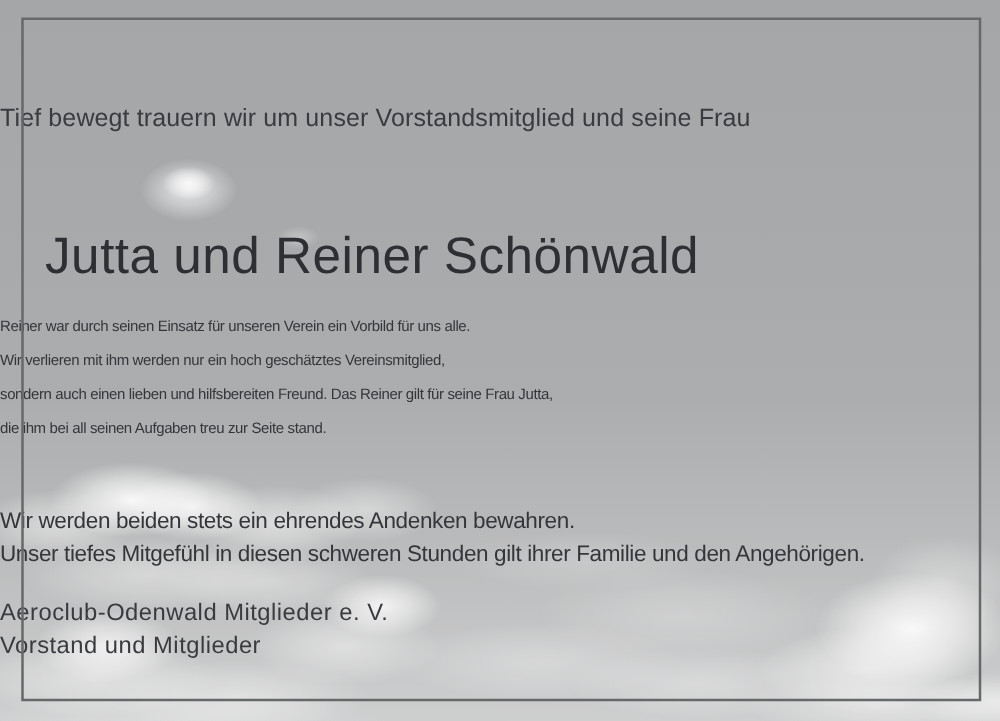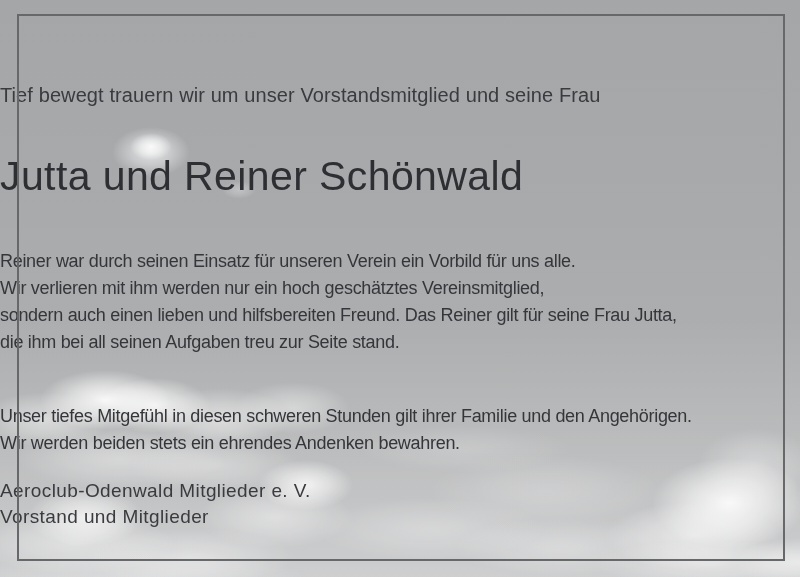--- a/index.html
+++ b/index.html
@@ -42,26 +42,26 @@
   .text-layer {
     position: absolute; inset: 0; z-index: 5;
     color: #35363a; text-align: left;
   }
   .line { position: absolute; left: 0; right: 0; white-space: nowrap; }
   .intro {
     top: 81px; font-size: 20px; line-height: 28px;
     letter-spacing: 0.1px; color: #3a3b3f;
   }
   .names {
-    top: 152px; font-size: 41px; line-height: 48px;
-    letter-spacing: 0.4px; color: #2e2f33;
+    top: 180px; font-size: 41px; line-height: 48px;
+    letter-spacing: 0.4px; color: #2e2f33; margin-left: 36px;
   }
   .tribute {
     position: absolute; left: 0; right: 0; top: 248px;
-    font-size: 18px; line-height: 27px; letter-spacing: -0.3px;
+    font-size: 12px; line-height: 27px; letter-spacing: -0.3px;
   }
   .remembrance {
     position: absolute; left: 0; right: 0; top: 403px;
     font-size: 18px; line-height: 27px; letter-spacing: -0.3px;
   }
   .signature {
     position: absolute; left: 0; right: 0; top: 478px;
     font-size: 19px; line-height: 26px; letter-spacing: 0.4px;
     color: #3a3b3f;
   }
@@ -111,22 +111,22 @@
     <div class="line names">Jutta und Reiner Schönwald</div>
 
     <div class="tribute">
       <div>Reiner war durch seinen Einsatz für unseren Verein ein Vorbild für uns alle.</div>
       <div>Wir verlieren mit ihm werden nur ein hoch geschätztes Vereinsmitglied,</div>
       <div>sondern auch einen lieben und hilfsbereiten Freund. Das Reiner gilt für seine Frau Jutta,</div>
       <div>die ihm bei all seinen Aufgaben treu zur Seite stand.</div>
     </div>
 
     <div class="remembrance">
+      <div>Wir werden beiden stets ein ehrendes Andenken bewahren.</div>
       <div>Unser tiefes Mitgefühl in diesen schweren Stunden gilt ihrer Familie und den Angehörigen.</div>
-      <div>Wir werden beiden stets ein ehrendes Andenken bewahren.</div>
     </div>
 
     <div class="signature">
       <div>Aeroclub-Odenwald Mitglieder e. V.</div>
       <div>Vorstand und Mitglieder</div>
     </div>
   </div>
 
   <div class="frame"></div>
 

